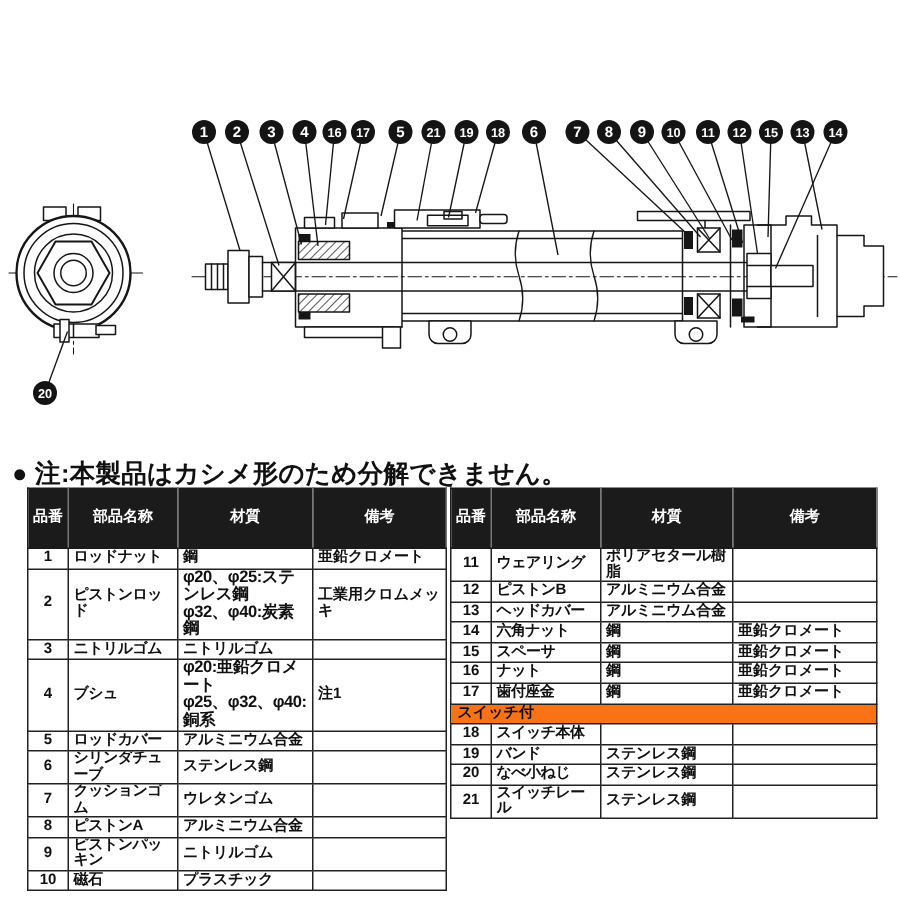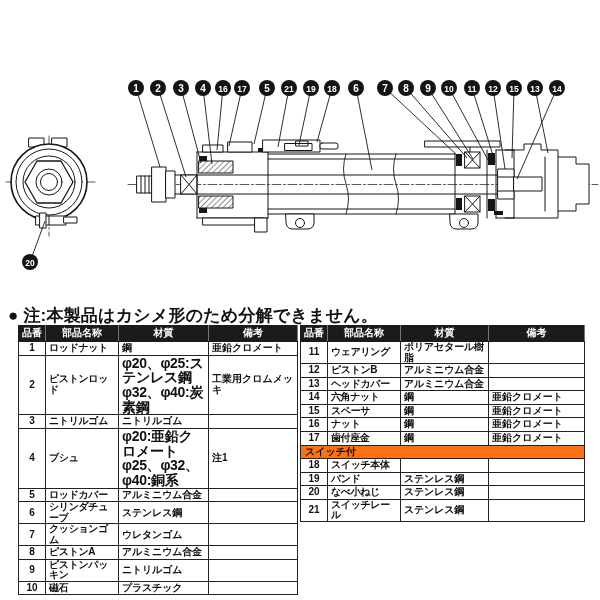--- a/index.html
+++ b/index.html
@@ -8,26 +8,26 @@
   #diagram{position:absolute;left:0;top:0;width:600px;height:312px;
            font-family:"Liberation Sans","DejaVu Sans",sans-serif;}
   #note-top{position:absolute;left:8px;top:304px;font-size:17px;font-weight:700;letter-spacing:0.2px;}
   #note-bottom{position:absolute;left:20px;top:518px;font-size:10.5px;font-weight:700;}
   table.parts{position:absolute;top:325px;border-collapse:collapse;table-layout:fixed;
               font-size:10px;font-weight:700;line-height:1.05;}
   #left-table{left:18px;width:280px;}
   #right-table{left:300px;width:285px;}
   table.parts th{background:#1b1b1b;color:#fff;text-align:center;padding:1px 3px;height:13px;
                  border:1px solid #1b1b1b;border-right:1px solid #777;font-size:10px;}
-  table.parts th:first-child{text-align:center;padding:1px 0;}
+  table.parts th:first-child{text-align:center;padding:13px 0;}
   table.parts td{border:1px solid #222;padding:0 3px;height:12.6px;overflow:hidden;
                  white-space:pre-line;vertical-align:middle;}
   table.parts tr.tall td{height:27.4px;}
   table.parts td.c-no{text-align:center;padding:0 1px;}
-  table.parts tr.tall td.c-material{font-size:14px;letter-spacing:-0.3px;}
+  table.parts tr.tall td.c-material{font-size:11px;letter-spacing:-0.3px;}
   table.parts td.c-material{letter-spacing:-0.2px;}
   table.parts td.c-name{letter-spacing:-0.4px;margin-top:44px;}
   table.parts tr.banner-row td{background:#f97316;font-weight:700;padding:0 4px;}
   .colno{width:27px;} .colname{width:73px;}
   #left-table .colmat{width:90px;} #left-table .colrem{width:89px;}
   #right-table .colmat{width:88px;} #right-table .colrem{width:96px;}
 </style>
 </head>
 <body>
 

